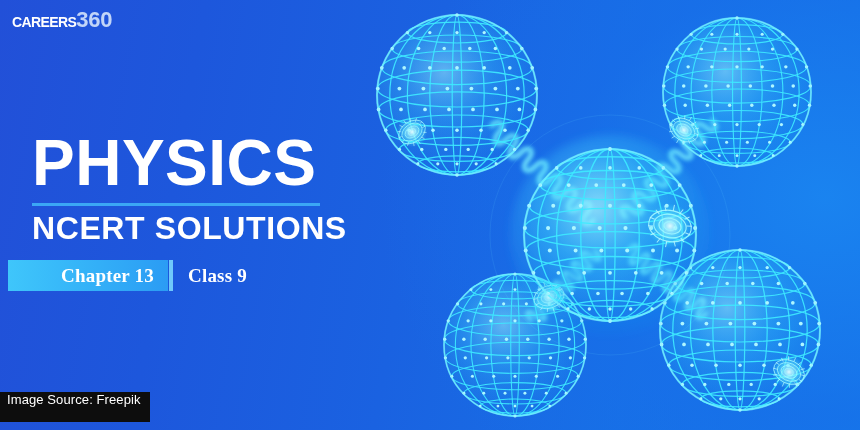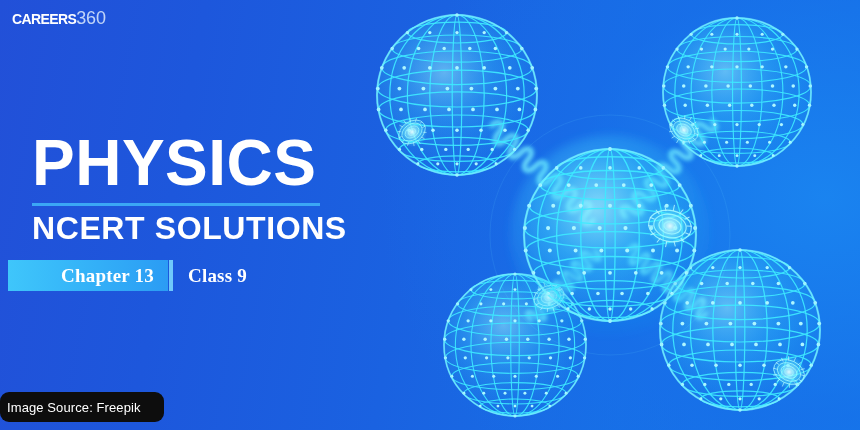--- a/index.html
+++ b/index.html
@@ -30,22 +30,22 @@
     line-height:1;
     user-select:none;
   }
   #logo .careers {
     font-size:14px;
     font-weight:bold;
     color:#ffffff;
     letter-spacing:-0.6px;
   }
   #logo .three60 {
-    font-size:18px;
-    font-weight:400;
+    font-size:22px;
+    font-weight:700;
     color:#cfe0fb;
     letter-spacing:-0.2px;
     opacity:0.92;
   }
 
   
   #headline {
     position:absolute;
     left:32px;
     top:132px;
@@ -121,23 +121,22 @@
   }
 
   
   #credit {
     position:absolute;
     left:0;
     top:392px;
     height:30px;
     background:#0d0d0d;
     display:flex;
-    align-items:center;
-    padding:0 23px 0 7px;
-    border-radius:9px;
+    align-items:flex-start;
+    padding:0 9px 0 7px;
   }
   #credit .credit-text {
     font-size:13px;
     color:#ffffff;
     white-space:nowrap;
     letter-spacing:0.1px;
   }
 
   
   #molecule {

